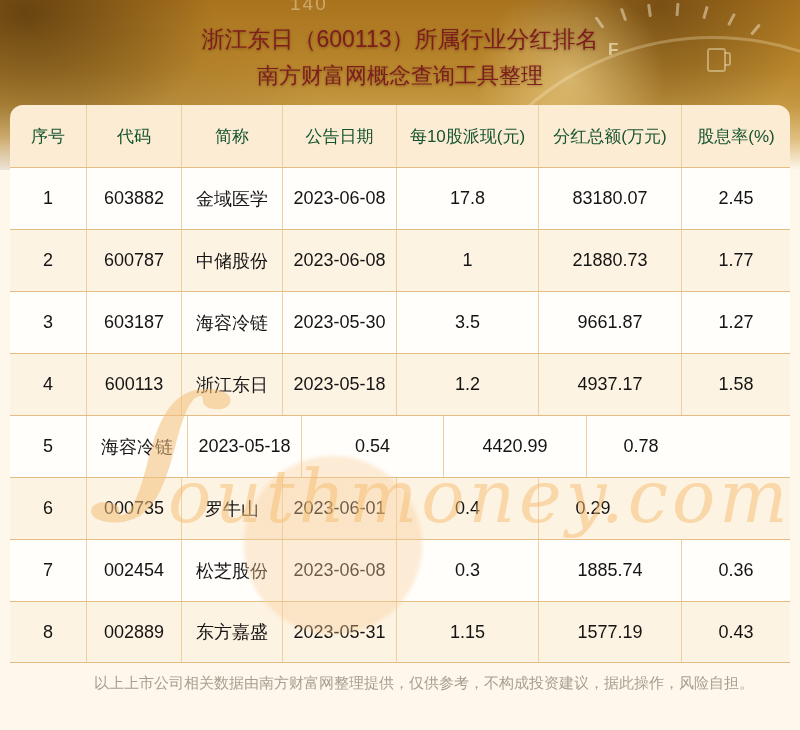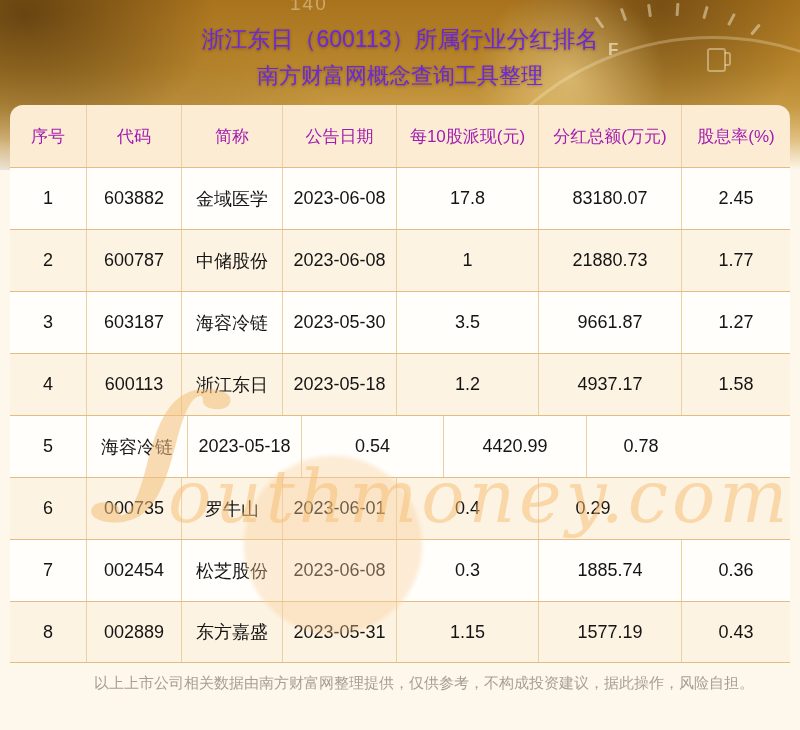--- a/index.html
+++ b/index.html
@@ -19,37 +19,37 @@
   .gauge-arc{position:absolute;left:430px;top:36px;width:560px;height:560px;border-radius:50%;
     border:3px solid rgba(255,240,205,.28);}
   .tick{position:absolute;width:3px;height:13px;background:rgba(255,246,225,.45);border-radius:1px;}
   .gauge-f{position:absolute;left:608px;top:40px;font-size:17px;font-weight:bold;color:rgba(255,246,222,.60);}
   .gauge-num{position:absolute;left:290px;top:-7px;font-size:19px;color:rgba(255,248,230,.40);letter-spacing:2px;}
   .pump{position:absolute;left:707px;top:48px;width:15px;height:20px;border:2px solid rgba(255,243,215,.42);border-radius:3px;}
   .pump::after{content:"";position:absolute;right:-7px;top:2px;width:4px;height:10px;
     border:2px solid rgba(255,243,215,.42);border-left:none;border-radius:0 3px 3px 0;}
 
   
-  .title-block{position:absolute;left:0;top:24px;width:800px;text-align:center;color:#6d28d9;z-index:3;
+  .title-block{position:absolute;left:0;top:24px;width:800px;text-align:center;color:#7f1d1d;z-index:3;
     text-shadow:0 1px 3px rgba(60,30,0,.40);}
   .title-line1{font-size:23px;line-height:30px;margin-bottom:8px;}
   .title-line2{font-size:22px;line-height:28px;}
 
   
   .table{position:absolute;left:10px;top:105px;width:780px;z-index:2;}
   .trow{display:flex;height:62px;box-sizing:border-box;}
   .thead{background:#fcecd4;border-radius:13px 13px 0 0;overflow:hidden;}
   .tbody .trow{border-top:1px solid #e3bd85;}
   .tbody .trow:last-child{border-bottom:1px solid #e3bd85;}
   .tbody .trow.odd{background:#fffefb;}
   .tbody .trow.even{background:#fdf3e2;}
   .cell{display:flex;align-items:center;justify-content:center;box-sizing:border-box;
     border-right:1px solid #eccfa2;font-size:18px;color:#141414;}
   .cell:last-child{border-right:none;}
-  .thead .cell{font-size:17px;color:#a21caf;}
+  .thead .cell{font-size:17px;color:#14532d;}
   .c0{width:77px;}.c1{width:95px;}.c2{width:101px;}.c3{width:114px;}.c4{width:142px;}.c5{width:143px;}.c6{width:108px;}
 
   
   .watermark{position:absolute;left:0;top:0;width:800px;height:730px;pointer-events:none;z-index:5;}
   .wm-circle{position:absolute;left:228px;top:440px;width:210px;height:210px;border-radius:50%;
     background:radial-gradient(circle, rgba(249,205,152,.38) 0 58%, rgba(249,205,152,0) 62%);}
   .wm-swash{position:absolute;left:124px;top:372px;font-family:"DejaVu Serif", serif;font-style:italic;
     font-size:150px;line-height:1;color:rgba(243,190,120,.55);transform:scaleX(1.6) rotate(8deg);transform-origin:center;}
   .wm-cjk{position:absolute;left:188px;top:380px;font-family:"DejaVu Serif", serif;font-weight:700;
     font-size:74px;line-height:1;letter-spacing:24px;white-space:nowrap;

